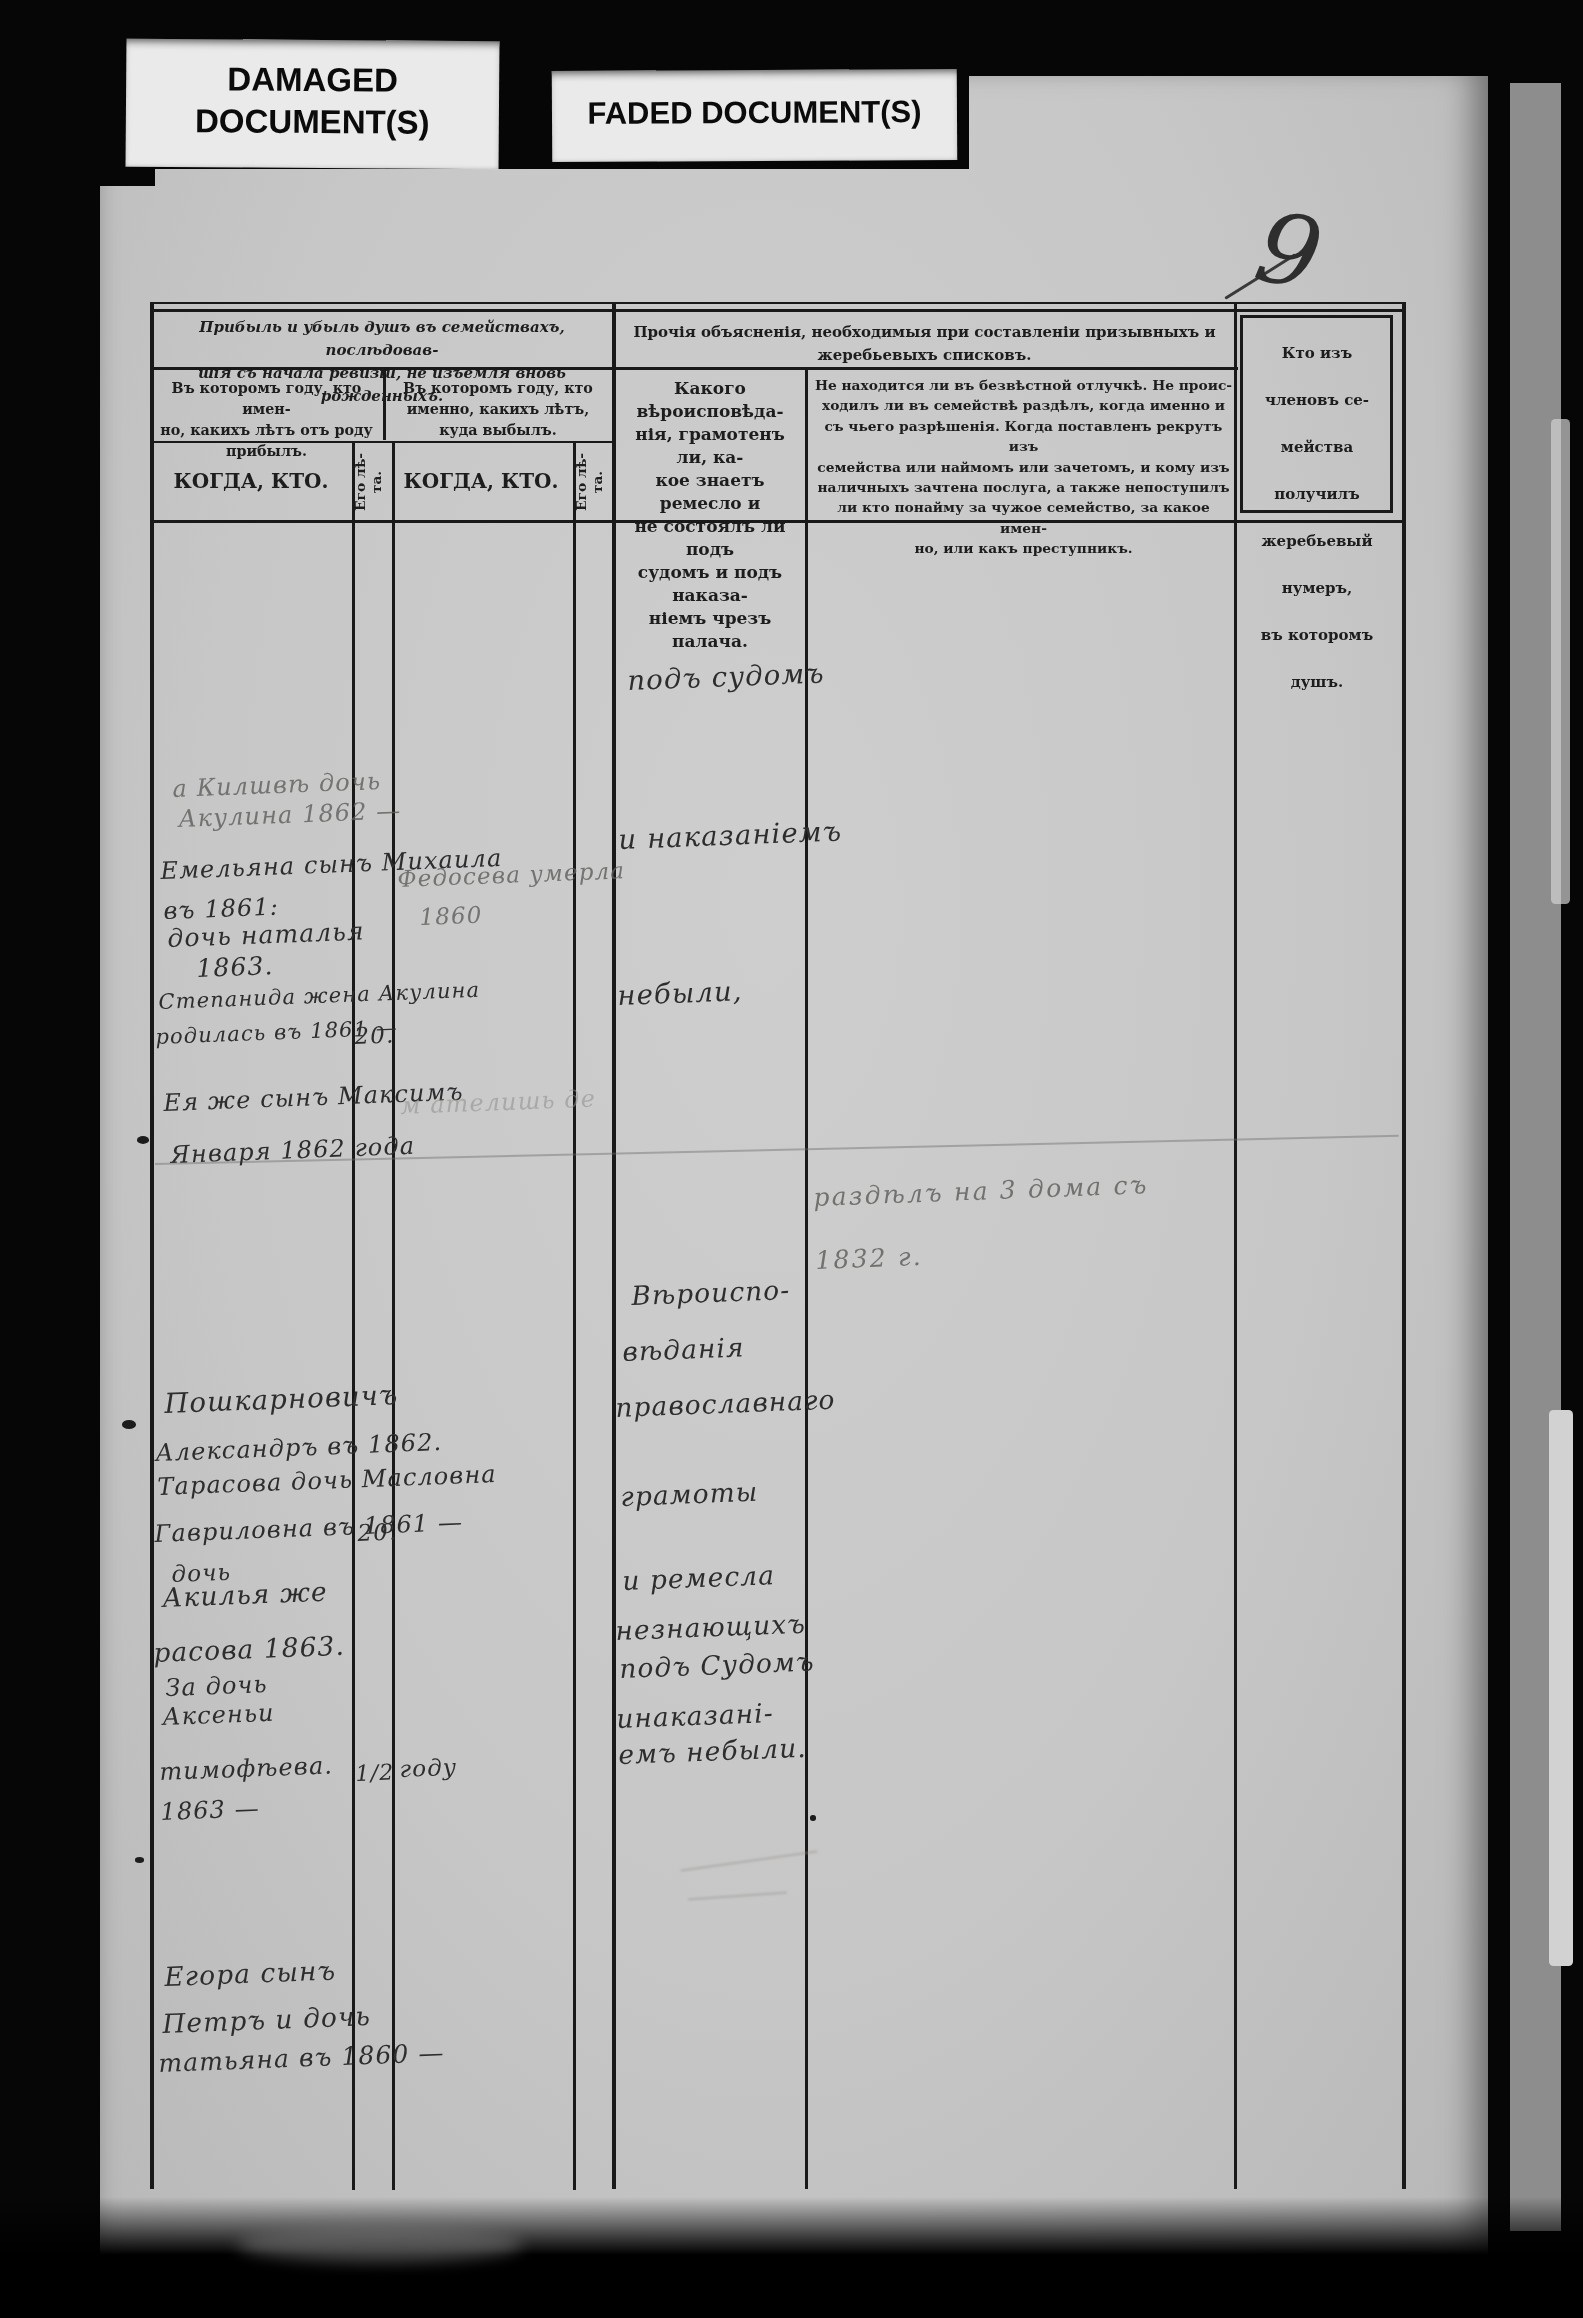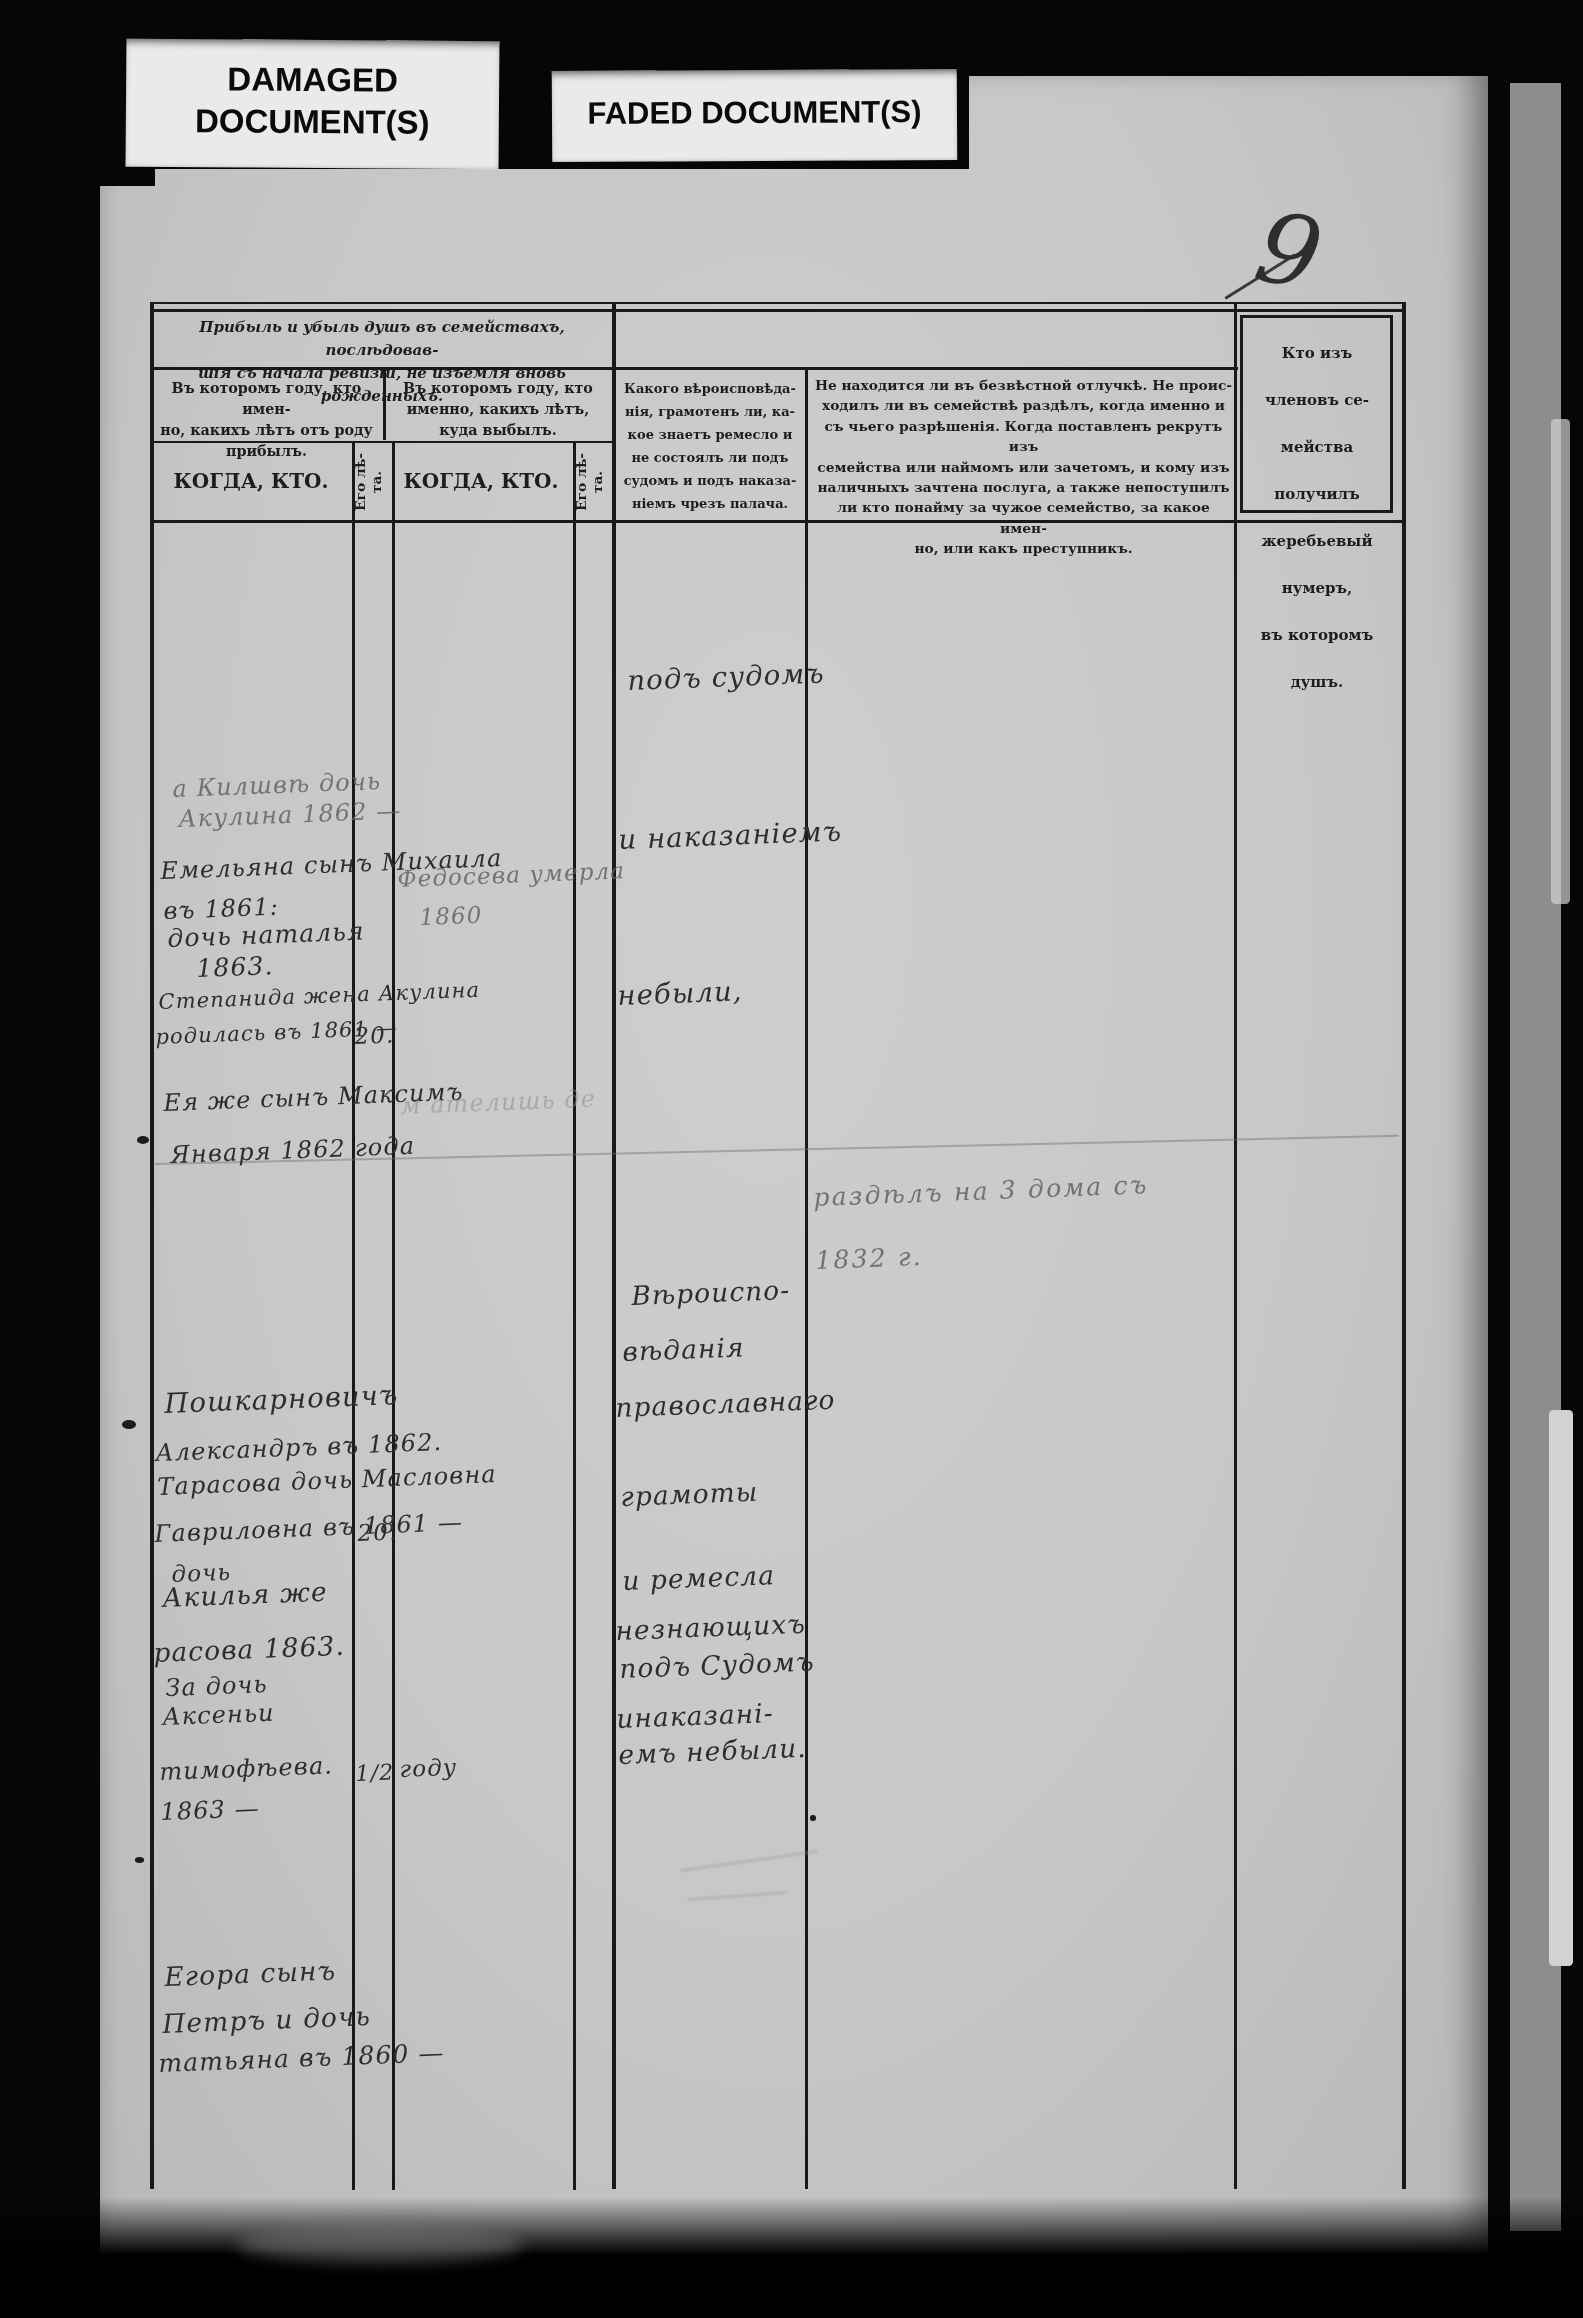--- a/index.html
+++ b/index.html
@@ -77,33 +77,35 @@
   <div class="vline" style="left:392px;top:441px;width:2.8px;height:1749px;"></div>
   <div class="vline" style="left:573px;top:441px;width:2.8px;height:1749px;"></div>
   <div class="vline" style="left:612px;top:302px;width:4.4px;height:1887px;"></div>
   <div class="vline" style="left:805px;top:367px;width:2.8px;height:1822px;"></div>
   <div class="vline" style="left:1234px;top:302px;width:3.3px;height:1887px;"></div>
   <div class="vline" style="left:1402px;top:302px;width:4.4px;height:1887px;"></div>
   <div id="col5-box"></div>
 
   <div class="printed" style="left:155px;top:316px;width:454px;font-size:15px;line-height:23px;font-style:italic;">Прибыль и убыль душъ въ семействахъ, послѣдовав-
 шія съ начала ревизіи, не изъемля вновь рожденныхъ.</div>
+  <div class="printed" style="left:620px;top:321px;width:609px;font-size:15px;line-height:23px;">Прочія объясненія, необходимыя при составленіи призывныхъ и
+жеребьевыхъ списковъ.</div>
   <div class="printed" style="left:154px;top:378px;width:225px;font-size:14.3px;line-height:21px;">Въ которомъ году, кто имен-
 но, какихъ лѣтъ отъ роду
 прибылъ.</div>
   <div class="printed" style="left:388px;top:378px;width:220px;font-size:14.3px;line-height:21px;">Въ которомъ году, кто
 именно, какихъ лѣтъ,
 куда выбылъ.</div>
   <div class="printed" style="left:154px;top:469px;width:194px;font-size:20px;">КОГДА, КТО.</div>
   <div class="printed rot90" style="left:339px;top:462px;width:66px;height:40px;font-size:13.8px;line-height:16px;">Его лѣ-
 та.</div>
   <div class="printed" style="left:394px;top:469px;width:174px;font-size:20px;">КОГДА, КТО.</div>
   <div class="printed rot90" style="left:560px;top:462px;width:66px;height:40px;font-size:13.8px;line-height:16px;">Его лѣ-
 та.</div>
-  <div class="printed" style="left:621px;top:377px;width:178px;font-size:13px;line-height:23px;">Какого вѣроисповѣда-
+  <div class="printed" style="left:621px;top:377px;width:178px;font-size:17px;line-height:23px;">Какого вѣроисповѣда-
 нія, грамотенъ ли, ка-
 кое знаетъ ремесло и
 не состоялъ ли подъ
 судомъ и подъ наказа-
 ніемъ чрезъ палача.</div>
   <div class="printed" style="left:814px;top:375px;width:419px;font-size:13.8px;line-height:20.4px;">Не находится ли въ безвѣстной отлучкѣ. Не проис-
 ходилъ ли въ семействѣ раздѣлъ, когда именно и
 съ чьего разрѣшенія. Когда поставленъ рекрутъ изъ
 семейства или наймомъ или зачетомъ, и кому изъ
 наличныхъ зачтена послуга, а также непоступилъ

